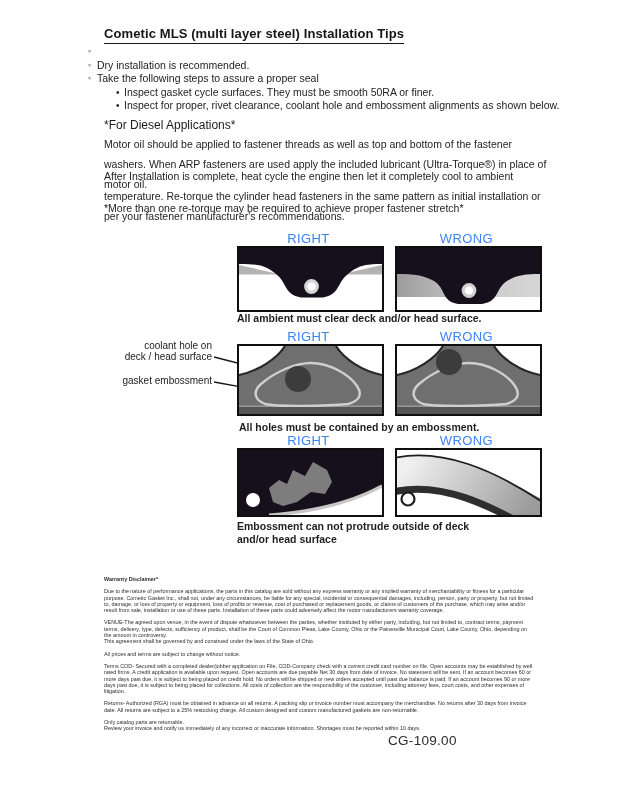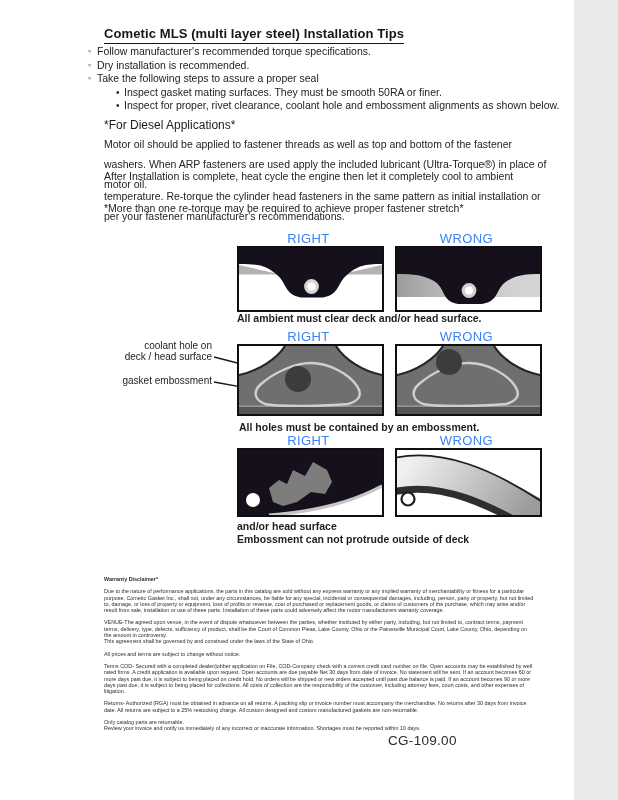--- a/index.html
+++ b/index.html
@@ -1,16 +1,16 @@
 <!DOCTYPE html>
 <html><head>
 <meta charset="utf-8">
 <style>
   html,body{margin:0;padding:0;background:#e9e9e9;}
-  .page{position:relative;width:574px;height:800px;background:#ffffff;overflow:hidden;
+  .page{position:relative;width:618px;height:800px;background:#ffffff;overflow:hidden;
         font-family:"Liberation Sans",sans-serif;color:#222;}
 
   
   .title{position:absolute;left:104px;top:24px;}
   .title-text{display:inline-block;font-size:13px;font-weight:bold;color:#161616;
               border-bottom:1.6px solid #161616;padding-bottom:2px;letter-spacing:.1px;}
 
   
   .bullets{position:absolute;left:88px;top:45px;width:500px;font-size:10.5px;line-height:13.5px;color:#232323;}
   .b-row{display:flex;}
@@ -62,33 +62,32 @@
 
 <div class="page">
 
   <div class="title">
     <span class="title-text">Cometic MLS (multi layer steel) Installation Tips</span>
   </div>
 
   <div class="bullets">
     <div class="b-row">
       <span class="b-mark">◦</span>
-      <span>Follow manufacturer's recommended torque specifications.</span>
     </div>
     <div class="b-row">
       <span class="b-mark">◦</span>
       <span>Dry installation is recommended.</span>
     </div>
     <div class="b-row">
       <span class="b-mark">◦</span>
       <span>Take the following steps to assure a proper seal</span>
     </div>
     <div class="b-row sub">
       <span class="b-mark">•</span>
-      <span>Inspect gasket mating surfaces.  They must be smooth 50RA or finer.</span>
+      <span>Inspect gasket cycle surfaces.  They must be smooth 50RA or finer.</span>
     </div>
     <div class="b-row sub">
       <span class="b-mark">•</span>
       <span>Inspect for proper, rivet clearance, coolant hole and embossment alignments as shown below.</span>
     </div>
   </div>
 
   <div class="diesel-heading">*For Diesel Applications*</div>
   <div class="para p1">Motor oil should be applied to fastener threads as well as top and bottom of the fastener washers. When ARP fasteners are used apply the included lubricant (Ultra-Torque®) in place of motor oil.</div>
   <div class="para p2">After Installation is complete, heat cycle the engine then let it completely cool to ambient temperature. Re-torque the cylinder head fasteners in the same pattern as initial installation or per your fastener manufacturer's recommendations.</div>
@@ -195,22 +194,22 @@
       </defs>
       <rect width="143" height="65" fill="#ffffff"></rect>
       <path d="M-8,26 C40,12 92,38 150,72" stroke="url(#p3wg)" stroke-width="34" fill="none"></path>
       <path d="M-8,9 C44,-4 98,20 150,55" stroke="#1d1d1d" stroke-width="1.8" fill="none"></path>
       <path d="M-8,43 C42,29 94,55 150,88" stroke="#2e2e2e" stroke-width="7" fill="none"></path>
       <circle cx="11" cy="49" r="6.5" fill="#ffffff" stroke="#1d1d1d" stroke-width="2.2"></circle>
     </svg>
   </div>
 
   <div class="caption cap3">
+    <div>Embossment can not protrude outside of deck</div>
     <div>and/or head surface</div>
-    <div>Embossment can not protrude outside of deck</div>
   </div>
 
   <div class="fine">
     <div class="fp-head">Warranty Disclaimer*</div>
     <div class="fp">Due to the nature of performance applications, the parts in this catalog are sold without any express warranty or any implied warranty of merchantability or fitness for a particular purpose.  Cometic Gasket Inc., shall not, under any circumstances, be liable for any special, incidental or consequential damages, including, person, party or property, but not limited to, damage, or loss of property or equipment, loss of profits or revenue, cost of purchased or replacement goods, or claims of customers of the purchase, which may arise and/or result from sale, installation or use of these parts.  Installation of these parts could adversely affect the motor manufacturers warranty coverage.</div>
     <div class="fp">
       <div>VENUE-The agreed upon venue, in the event of dispute whatsoever between the parties, whether instituted by either party, including, but not limited to, contract terms, payment terms, delivery, type, defects, sufficiency of product, shall be the Court of Common Pleas, Lake County, Ohio or the Painesville Municipal Court, Lake County, Ohio, depending on the amount in controversy.</div>
       <div>This agreement shall be governed by and construed under the laws of the State of Ohio.</div>
     </div>
     <div class="fp">All prices and terms are subject to change without notice.</div>

